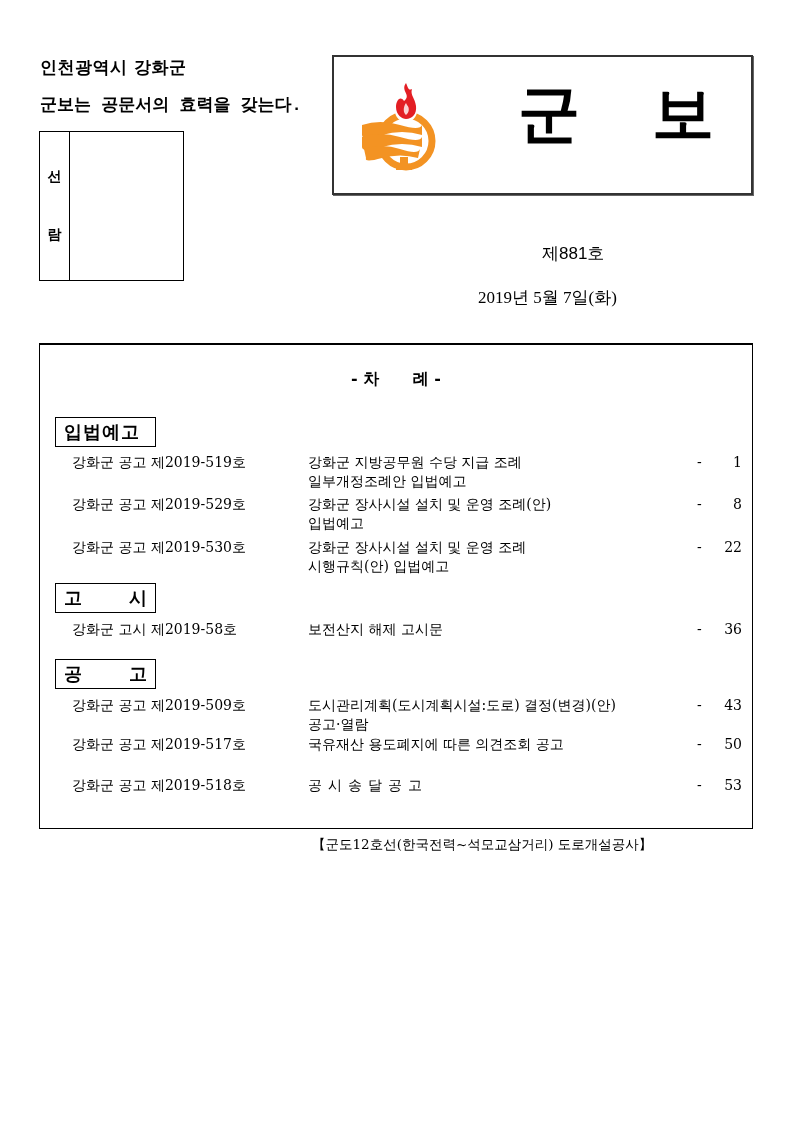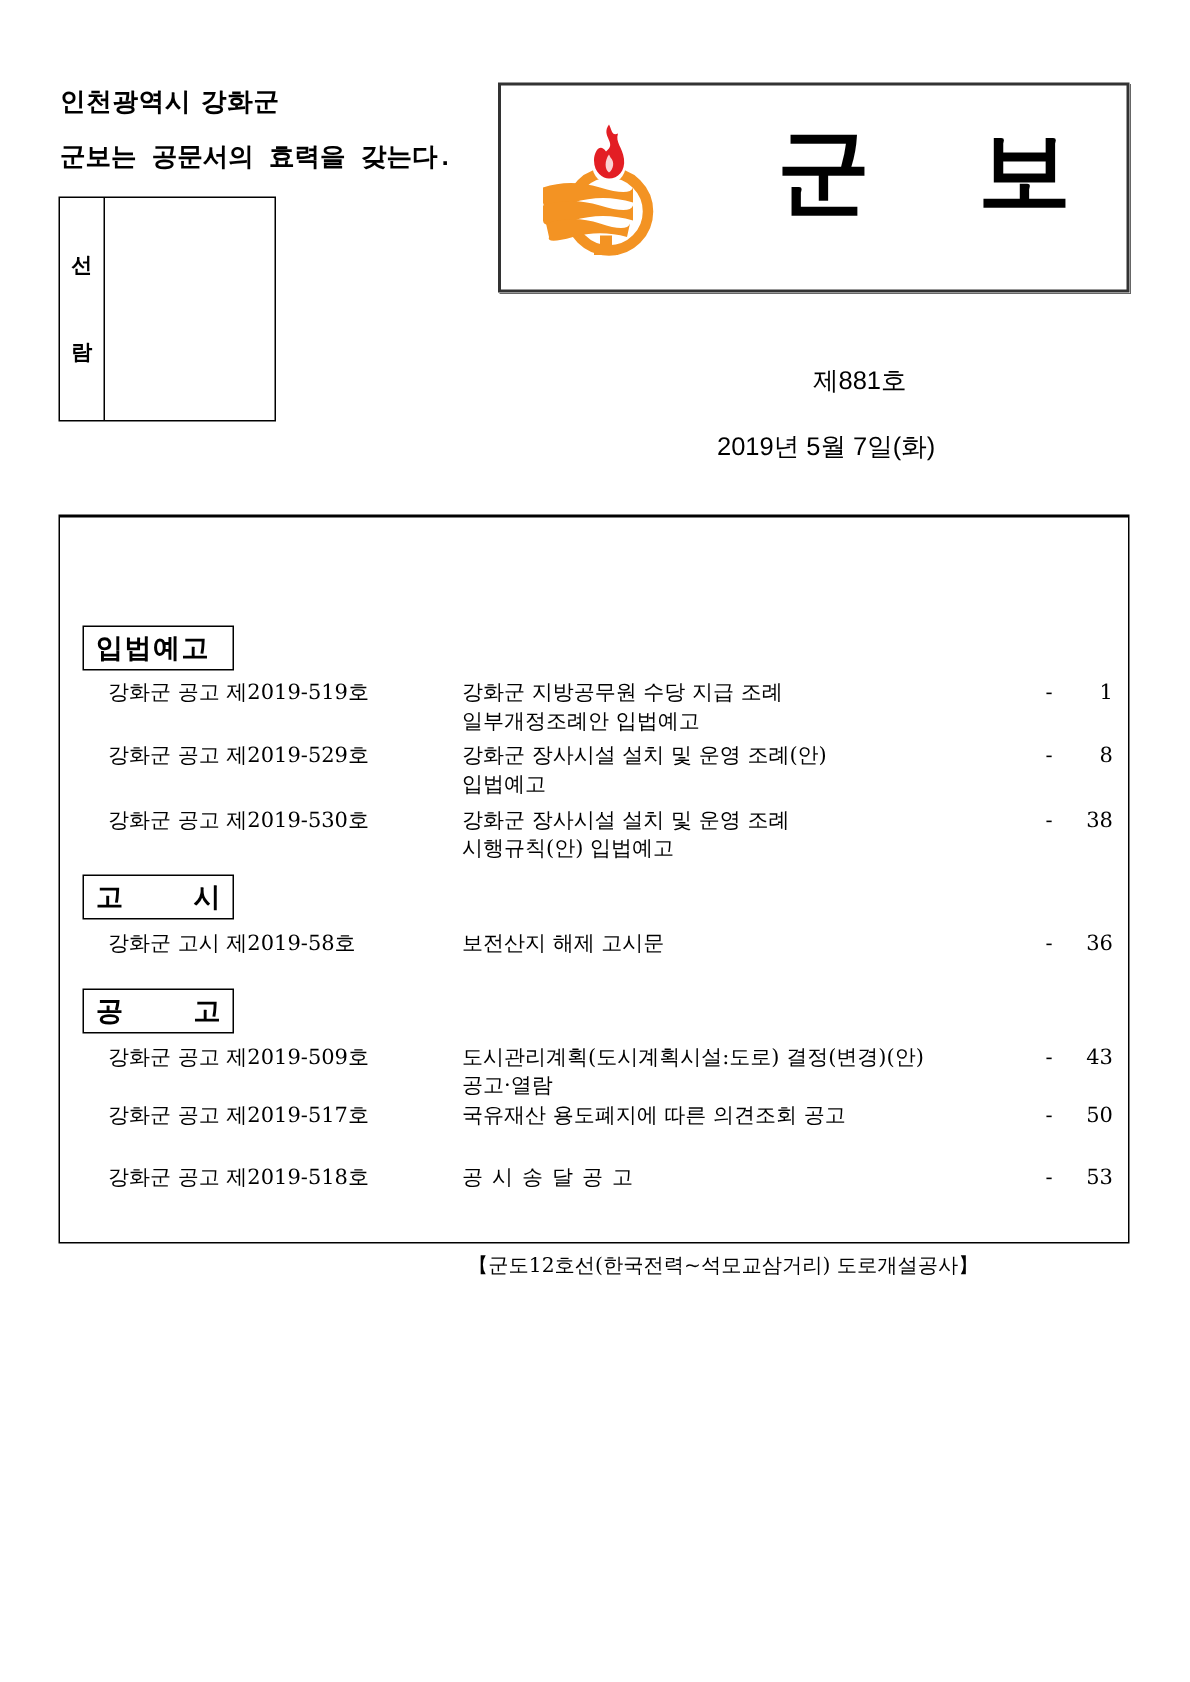--- a/index.html
+++ b/index.html
@@ -50,21 +50,21 @@
     }
     .masthead .tc1 { left: 184px; }
     .masthead .tc2 { left: 318px; }
 
     .issue-no {
       position: absolute; left: 542px; top: 242px;
       font-family: Liberation Sans, sans-serif; font-size: 17px; white-space: nowrap;
     }
     .issue-date {
       position: absolute; left: 478px; top: 286px;
-      font-family: Liberation Sans, sans-serif; font-size: 17px; white-space: nowrap;
+      font-family: Liberation Serif, serif; font-size: 17px; white-space: nowrap;
     }
 
     .toc {
       position: absolute; left: 39px; top: 343px; width: 714px; height: 486px;
       border: 1.5px solid #000; border-top-width: 2px;
     }
     .toc-title {
       position: absolute; left: 0; right: 0; top: 24px; text-align: center;
       font-family: "DejaVu Sans", sans-serif; font-weight: bold; font-size: 16px; white-space: pre;
     }
@@ -112,20 +112,21 @@
     <path d="M46 22 C43 26 43 32 46 34 C49 32 50 27 47 24 Z" fill="#ffffff" opacity="0.8"></path>
   </svg>
   <div class="title-char tc1">군</div>
   <div class="title-char tc2">보</div>
 </div>
 
 <div class="issue-no">제881호</div>
 <div class="issue-date">2019년 5월 7일(화)</div>
 
 <div class="toc">
+  <div class="toc-title">- 차      례 -</div>
 
   <div class="section-label tight" style="top:72px; width:101px;">입법예고</div>
 
   <div class="entry" style="top:107px;">
     <span class="ref">강화군 공고 제2019-519호</span>
     <span class="ttl">강화군 지방공무원 수당 지급 조례</span>
     <span class="ttl2">일부개정조례안 입법예고</span>
     <span class="dash">-</span>
     <span class="pg">1</span>
   </div>
@@ -134,21 +135,21 @@
     <span class="ttl">강화군 장사시설 설치 및 운영 조례(안)</span>
     <span class="ttl2">입법예고</span>
     <span class="dash">-</span>
     <span class="pg">8</span>
   </div>
   <div class="entry" style="top:192px;">
     <span class="ref">강화군 공고 제2019-530호</span>
     <span class="ttl">강화군 장사시설 설치 및 운영 조례</span>
     <span class="ttl2">시행규칙(안) 입법예고</span>
     <span class="dash">-</span>
-    <span class="pg">38</span>
+    <span class="pg">22</span>
   </div>
 
   <div class="section-label" style="top:238px; width:101px;">
     <span>고</span>
     <span>시</span>
   </div>
   <div class="entry" style="top:274px;">
     <span class="ref">강화군 고시 제2019-58호</span>
     <span class="ttl">보전산지 해제 고시문</span>
     <span class="dash">-</span>

